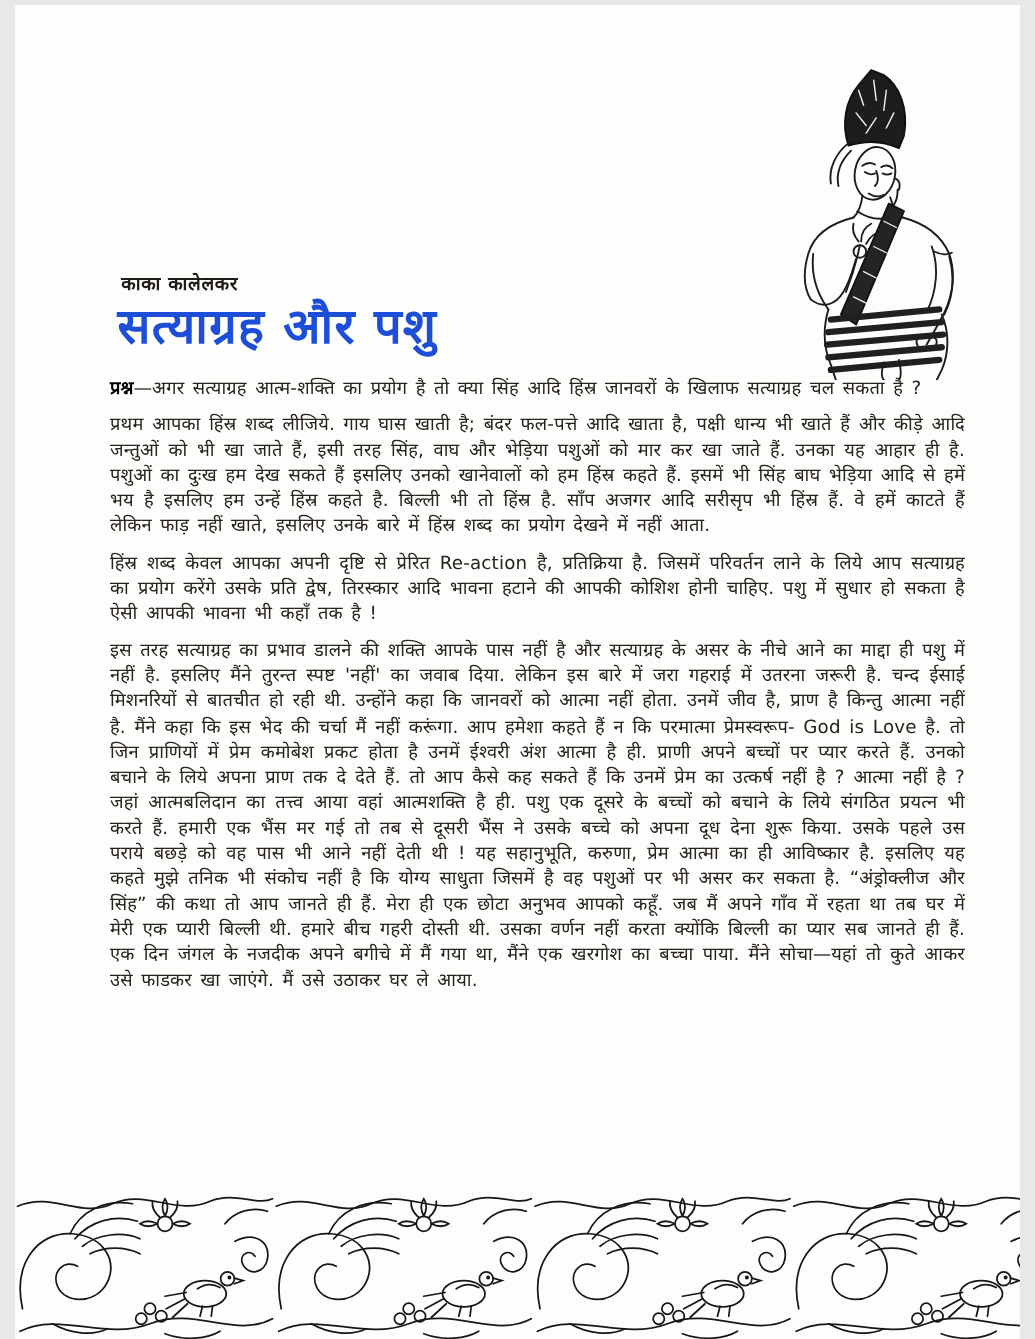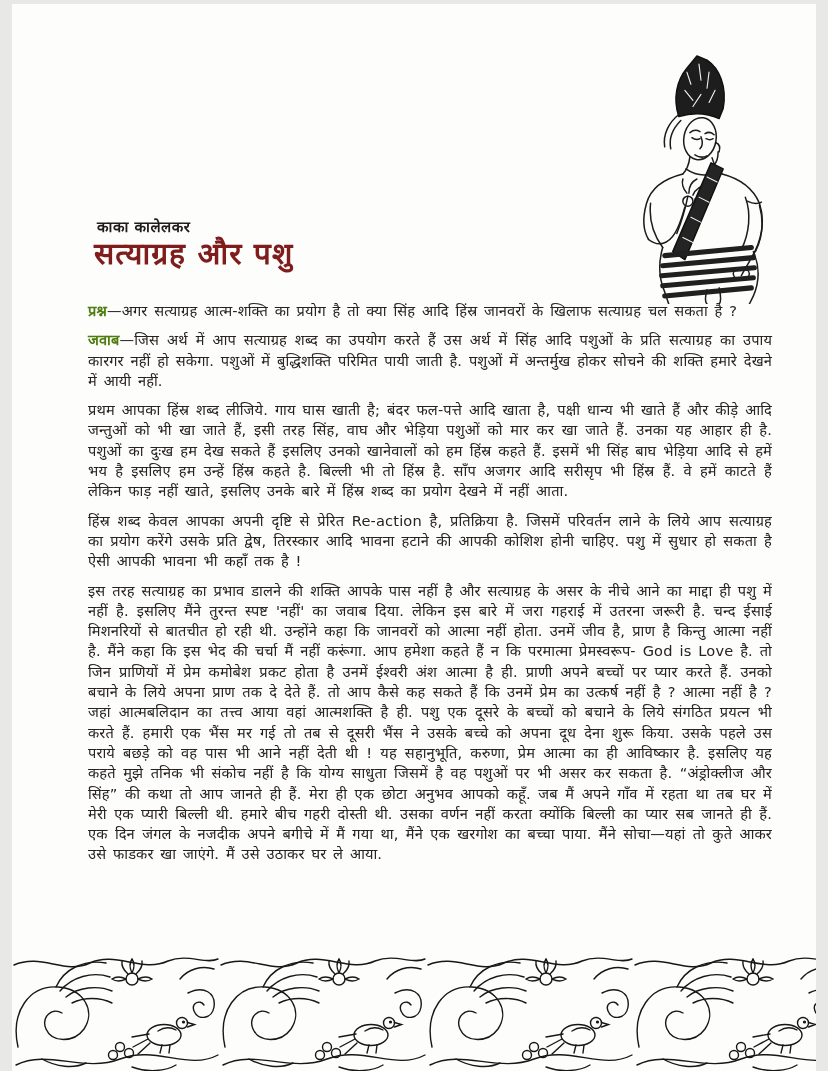--- a/index.html
+++ b/index.html
@@ -8,32 +8,32 @@
     background:#fdfdfc;overflow:hidden;
     font-family:"DejaVu Sans","Liberation Sans",sans-serif;
     color:#241f1b;
   }
   .author{
     position:absolute;left:85px;top:212px;
     font-size:15px;font-weight:700;letter-spacing:.5px;color:#1f1b18;
   }
   .title{
     position:absolute;left:82px;top:228px;
-    font-size:30px;font-weight:700;letter-spacing:1px;color:#7f1d1d;
+    font-size:39px;font-weight:700;letter-spacing:1px;color:#1d4ed8;
   }
   .article{
     position:absolute;left:76px;top:297px;width:684px;
   }
   .para{
     margin:0 0 9px 0;
     font-size:14.6px;line-height:20.3px;
     text-align:justify;word-spacing:2px;letter-spacing:.15px;
     color:#27221d;
   }
-  .para .lead{font-weight:700;color:#4d7c0f;}
+  .para .lead{font-weight:700;color:#000000;}
   .illustration{
     position:absolute;left:576px;top:46px;width:230px;height:254px;
   }
   .border-band{
     position:absolute;left:0;top:945px;width:828px;height:126px;
   }
   .watermark{
     position:absolute;top:1042px;left:0;width:828px;height:16px;
     font-size:11px;color:#a3a7a6;opacity:.85;z-index:5;
   }
@@ -93,21 +93,20 @@
         <path d="M74,234 L164,226" stroke-width="5" stroke="#202020"></path>
         <path d="M76,244 L162,236" stroke-width="5" stroke="#202020"></path>
 
         <path d="M118,238 C116,245 116,250 118,252 M130,236 C132,245 132,250 130,252"></path>
       </g>
     </svg>
   </div>
 
   <div class="article">
       <p class="para"><b class="lead">प्रश्न</b>—अगर सत्याग्रह आत्म-शक्ति का प्रयोग है तो क्या सिंह आदि हिंस्र जानवरों के खिलाफ सत्याग्रह चल सकता है ?</p>
-      <p class="para"><b class="lead">जवाब</b>—जिस अर्थ में आप सत्याग्रह शब्द का उपयोग करते हैं उस अर्थ में सिंह आदि पशुओं के प्रति सत्याग्रह का उपाय कारगर नहीं हो सकेगा. पशुओं में बुद्धिशक्ति परिमित पायी जाती है. पशुओं में अन्तर्मुख होकर सोचने की शक्ति हमारे देखने में आयी नहीं.</p>
       <p class="para">प्रथम आपका हिंस्र शब्द लीजिये. गाय घास खाती है; बंदर फल-पत्ते आदि खाता है, पक्षी धान्य भी खाते हैं और कीड़े आदि जन्तुओं को भी खा जाते हैं, इसी तरह सिंह, वाघ और भेड़िया पशुओं को मार कर खा जाते हैं. उनका यह आहार ही है. पशुओं का दुःख हम देख सकते हैं इसलिए उनको खानेवालों को हम हिंस्र कहते हैं. इसमें भी सिंह बाघ भेड़िया आदि से हमें भय है इसलिए हम उन्हें हिंस्र कहते है. बिल्ली भी तो हिंस्र है. साँप अजगर आदि सरीसृप भी हिंस्र हैं. वे हमें काटते हैं लेकिन फाड़ नहीं खाते, इसलिए उनके बारे में हिंस्र शब्द का प्रयोग देखने में नहीं आता.</p>
       <p class="para">हिंस्र शब्द केवल आपका अपनी दृष्टि से प्रेरित Re-action है, प्रतिक्रिया है. जिसमें परिवर्तन लाने के लिये आप सत्याग्रह का प्रयोग करेंगे उसके प्रति द्वेष, तिरस्कार आदि भावना हटाने की आपकी कोशिश होनी चाहिए. पशु में सुधार हो सकता है ऐसी आपकी भावना भी कहाँ तक है !</p>
       <p class="para">इस तरह सत्याग्रह का प्रभाव डालने की शक्ति आपके पास नहीं है और सत्याग्रह के असर के नीचे आने का माद्दा ही पशु में नहीं है. इसलिए मैंने तुरन्त स्पष्ट 'नहीं' का जवाब दिया. लेकिन इस बारे में जरा गहराई में उतरना जरूरी है. चन्द ईसाई मिशनरियों से बातचीत हो रही थी. उन्होंने कहा कि जानवरों को आत्मा नहीं होता. उनमें जीव है, प्राण है किन्तु आत्मा नहीं है. मैंने कहा कि इस भेद की चर्चा मैं नहीं करूंगा. आप हमेशा कहते हैं न कि परमात्मा प्रेमस्वरूप- God is Love है. तो जिन प्राणियों में प्रेम कमोबेश प्रकट होता है उनमें ईश्वरी अंश आत्मा है ही. प्राणी अपने बच्चों पर प्यार करते हैं. उनको बचाने के लिये अपना प्राण तक दे देते हैं. तो आप कैसे कह सकते हैं कि उनमें प्रेम का उत्कर्ष नहीं है ? आत्मा नहीं है ? जहां आत्मबलिदान का तत्त्व आया वहां आत्मशक्ति है ही. पशु एक दूसरे के बच्चों को बचाने के लिये संगठित प्रयत्न भी करते हैं. हमारी एक भैंस मर गई तो तब से दूसरी भैंस ने उसके बच्चे को अपना दूध देना शुरू किया. उसके पहले उस पराये बछड़े को वह पास भी आने नहीं देती थी ! यह सहानुभूति, करुणा, प्रेम आत्मा का ही आविष्कार है. इसलिए यह कहते मुझे तनिक भी संकोच नहीं है कि योग्य साधुता जिसमें है वह पशुओं पर भी असर कर सकता है. “अंड्रोक्लीज और सिंह” की कथा तो आप जानते ही हैं. मेरा ही एक छोटा अनुभव आपको कहूँ. जब मैं अपने गाँव में रहता था तब घर में मेरी एक प्यारी बिल्ली थी. हमारे बीच गहरी दोस्ती थी. उसका वर्णन नहीं करता क्योंकि बिल्ली का प्यार सब जानते ही हैं. एक दिन जंगल के नजदीक अपने बगीचे में मैं गया था, मैंने एक खरगोश का बच्चा पाया. मैंने सोचा—यहां तो कुते आकर उसे फाडकर खा जाएंगे. मैं उसे उठाकर घर ले आया.</p>
     </div>
 
   <div class="border-band">
     <svg width="828" height="126" viewBox="0 0 828 126">
       <defs>
         <g id="bmotif" stroke="#171717" fill="none" stroke-width="1.4" stroke-linecap="round">
           <path d="M6,98 C-2,62 18,36 46,38 C72,40 84,62 72,80 C62,94 40,94 34,80 C29,68 40,58 50,64"></path>

